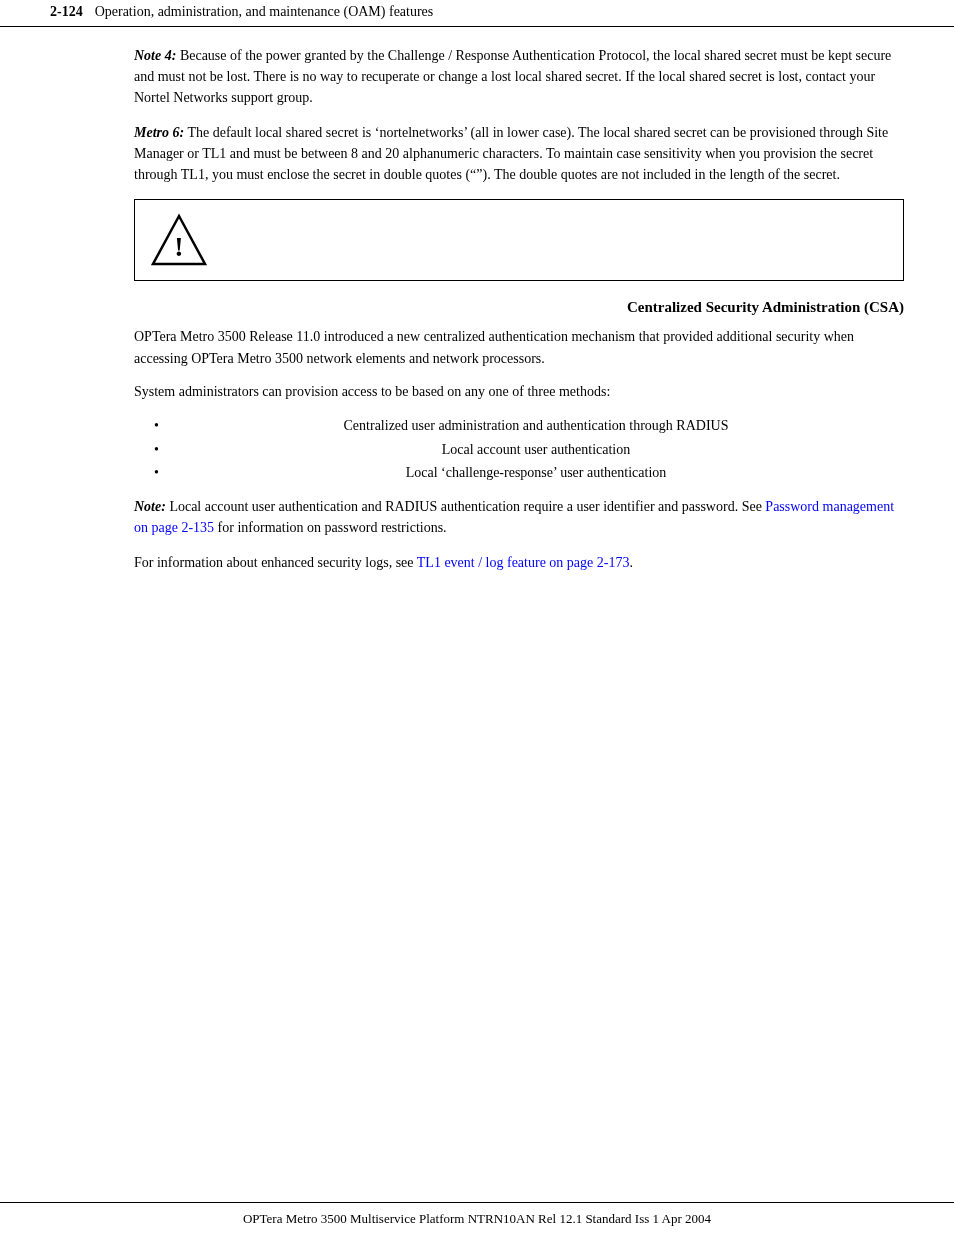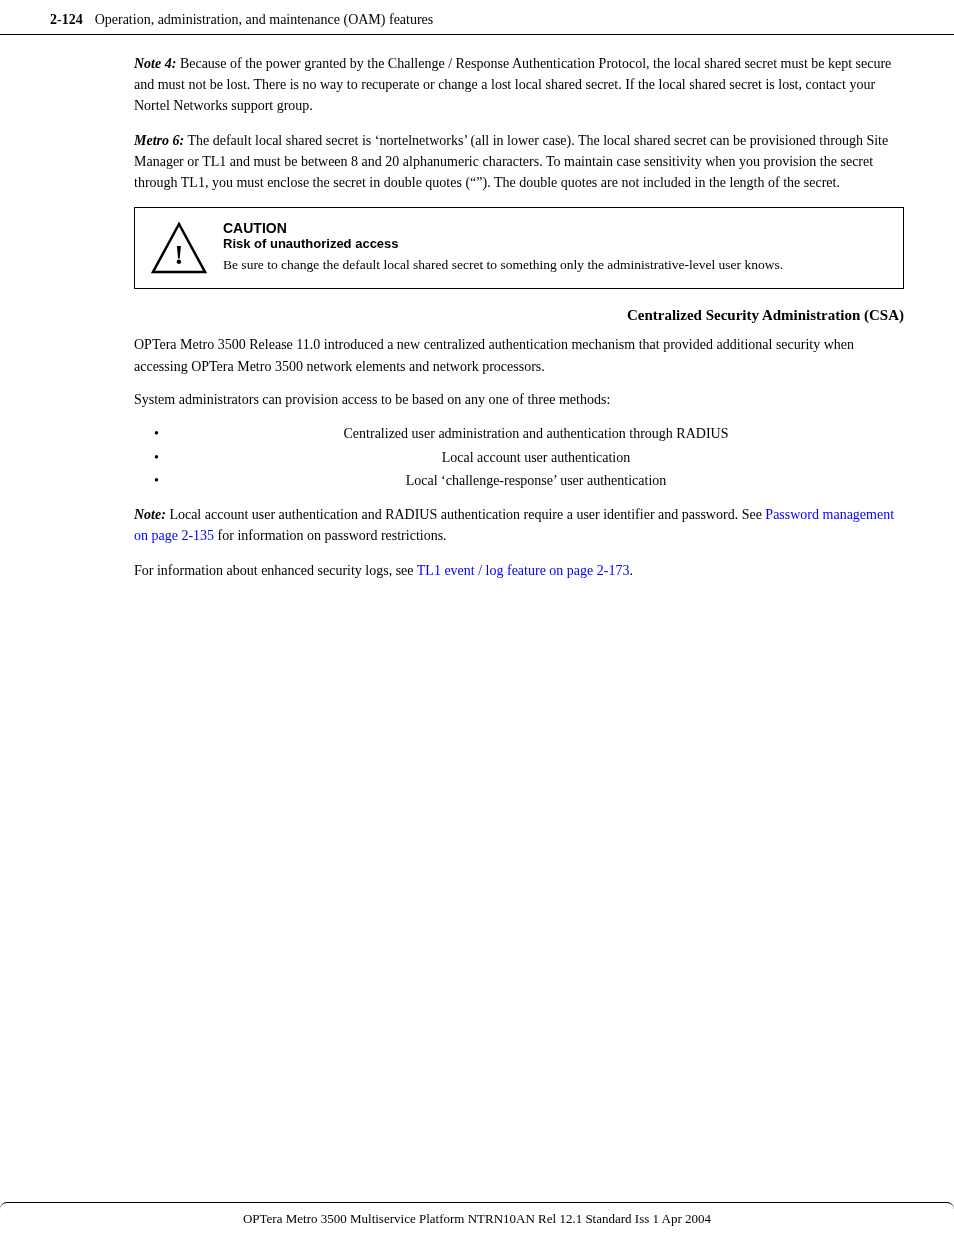--- a/index.html
+++ b/index.html
@@ -14,21 +14,21 @@
     .page {
       width: 954px;
       min-height: 1235px;
       padding: 0;
       position: relative;
       display: flex;
       flex-direction: column;
     }
     .header {
       border-bottom: 1.5px solid #000;
-      padding: 12px 50px 6px 50px;
+      padding: 4px 50px 6px 50px;
       display: flex;
       align-items: baseline;
       gap: 12px;
     }
     .header-page-num {
       font-weight: bold;
       font-size: 14px;
     }
     .header-title {
       font-size: 14px;
@@ -120,21 +120,20 @@
       text-decoration: none;
     }
     .footer {
       border-top: 1.5px solid #000;
       padding: 8px 50px;
       display: flex;
       justify-content: center;
       font-size: 13px;
       gap: 6px;
       margin-top: auto;
-      border-radius: 7px;
     }
     .footer-text {
       font-size: 13px;
     }
   </style>
 </head>
 <body>
 
 <div class="page">
   <div class="header">
@@ -159,25 +158,20 @@
           <span> The default local shared secret is ‘nortelnetworks’ (all in lower case). The local shared secret can be provisioned through Site Manager or TL1 and must be between 8 and 20 alphanumeric characters. To maintain case sensitivity when you provision the secret through TL1, you must enclose the secret in double quotes (“”). The double quotes are not included in the length of the secret.</span>
         </p>
       </div>
 
       <div class="caution-box">
         <div class="caution-icon">
           <svg viewBox="0 0 56 56" xmlns="http://www.w3.org/2000/svg">
             <polygon points="28,4 54,52 2,52" fill="white" stroke="black" stroke-width="2.5"></polygon>
             <text x="28" y="44" text-anchor="middle" font-size="28" font-weight="bold" font-family="Times New Roman" fill="black">!</text>
           </svg>
-        </div>
-        <div class="caution-text">
-          <div class="caution-title">CAUTION</div>
-          <div class="caution-subtitle">Risk of unauthorized access</div>
-          <div class="caution-body">Be sure to change the default local shared secret to something only the administrative-level user knows.</div>
         </div>
       </div>
 
     </div>
 
     <div class="section-heading">Centralized Security Administration (CSA)</div>
 
     <div class="indented">
 
       <p class="body-text">OPTera Metro 3500 Release 11.0 introduced a new centralized authentication mechanism that provided additional security when accessing OPTera Metro 3500 network elements and network processors.</p>

